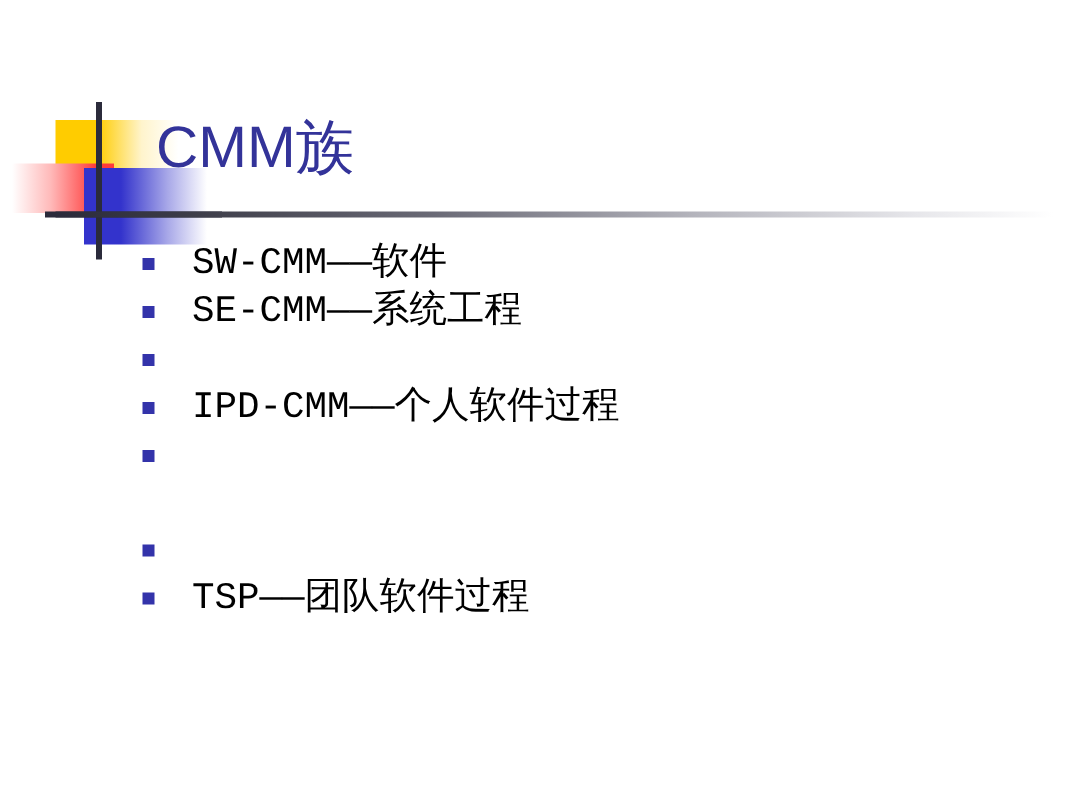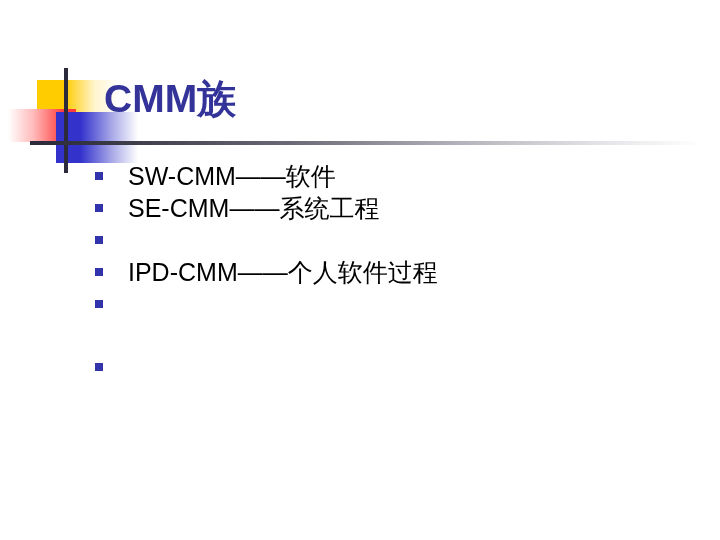--- a/index.html
+++ b/index.html
@@ -82,39 +82,40 @@
   
   .title {
     position: absolute;
     left: 104px;
     top: 74px;
     font-size: 39px;
     line-height: 50px;
     color: #333399;
     letter-spacing: 0px;
     white-space: nowrap;
-    font-weight: bold;
+    font-weight: normal;
   }
 
   
   .rule {
     position: absolute;
     left: 37px;
     top: 141px;
     width: 665px;
     height: 4px;
     background: linear-gradient(to right, #2b2b3b 0%, #3a3a46 12%, #6a6a76 38%, #b4b4bc 64%, #e6e6ea 86%, #ffffff 100%);
   }
 
   
   .body-list {
     position: absolute;
     left: 95px;
     top: 160px;
     width: 600px;
+    font-family: Liberation Mono, monospace;
   }
   .bullet-row {
     position: relative;
     height: 32px;
     display: flex;
     align-items: center;
   }
   .bullet-row.gap {
     margin-top: 31px;
   }
@@ -172,16 +173,20 @@
     </div>
 
     <div class="bullet-row">
       <span class="bullet-mark"></span>
     </div>
 
     <div class="bullet-row gap">
       <span class="bullet-mark"></span>
     </div>
 
+    <div class="bullet-row">
+      <span class="bullet-mark"></span>
+      <span class="bullet-text">TSP——团队软件过程</span>
+    </div>
 
   </div>
 
 </div>
 
 </body></html>

